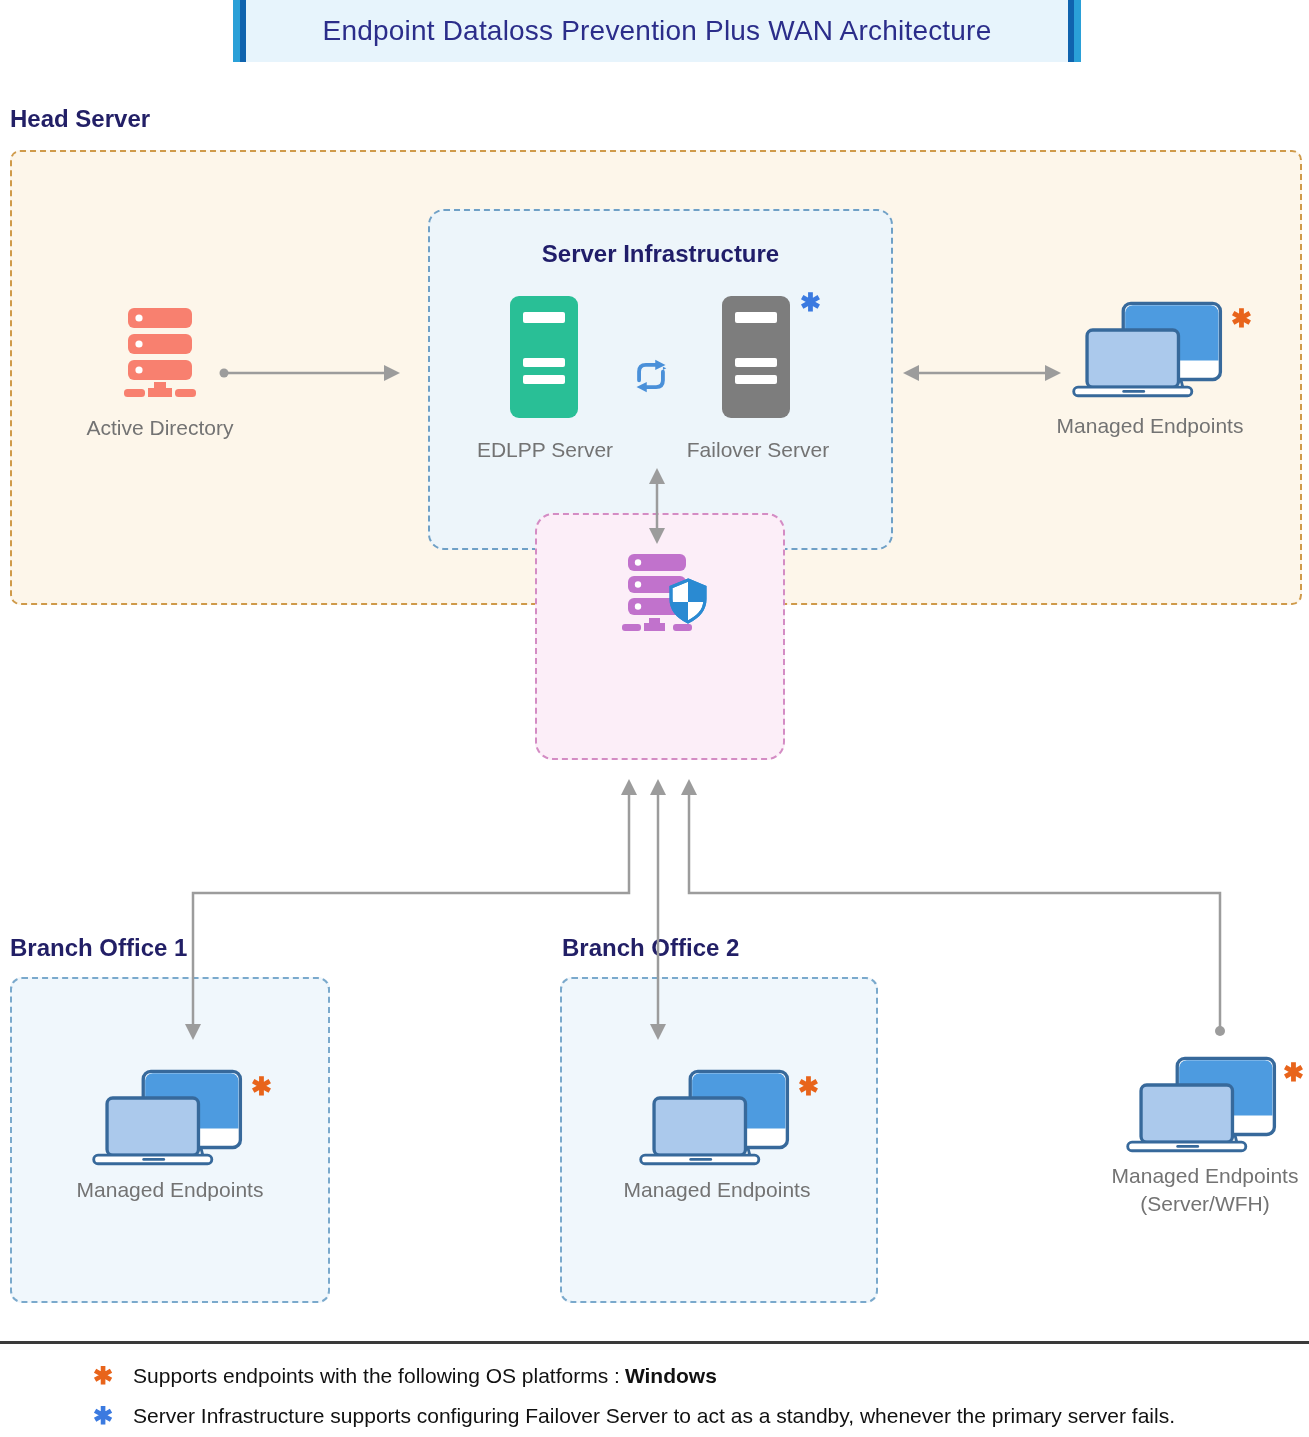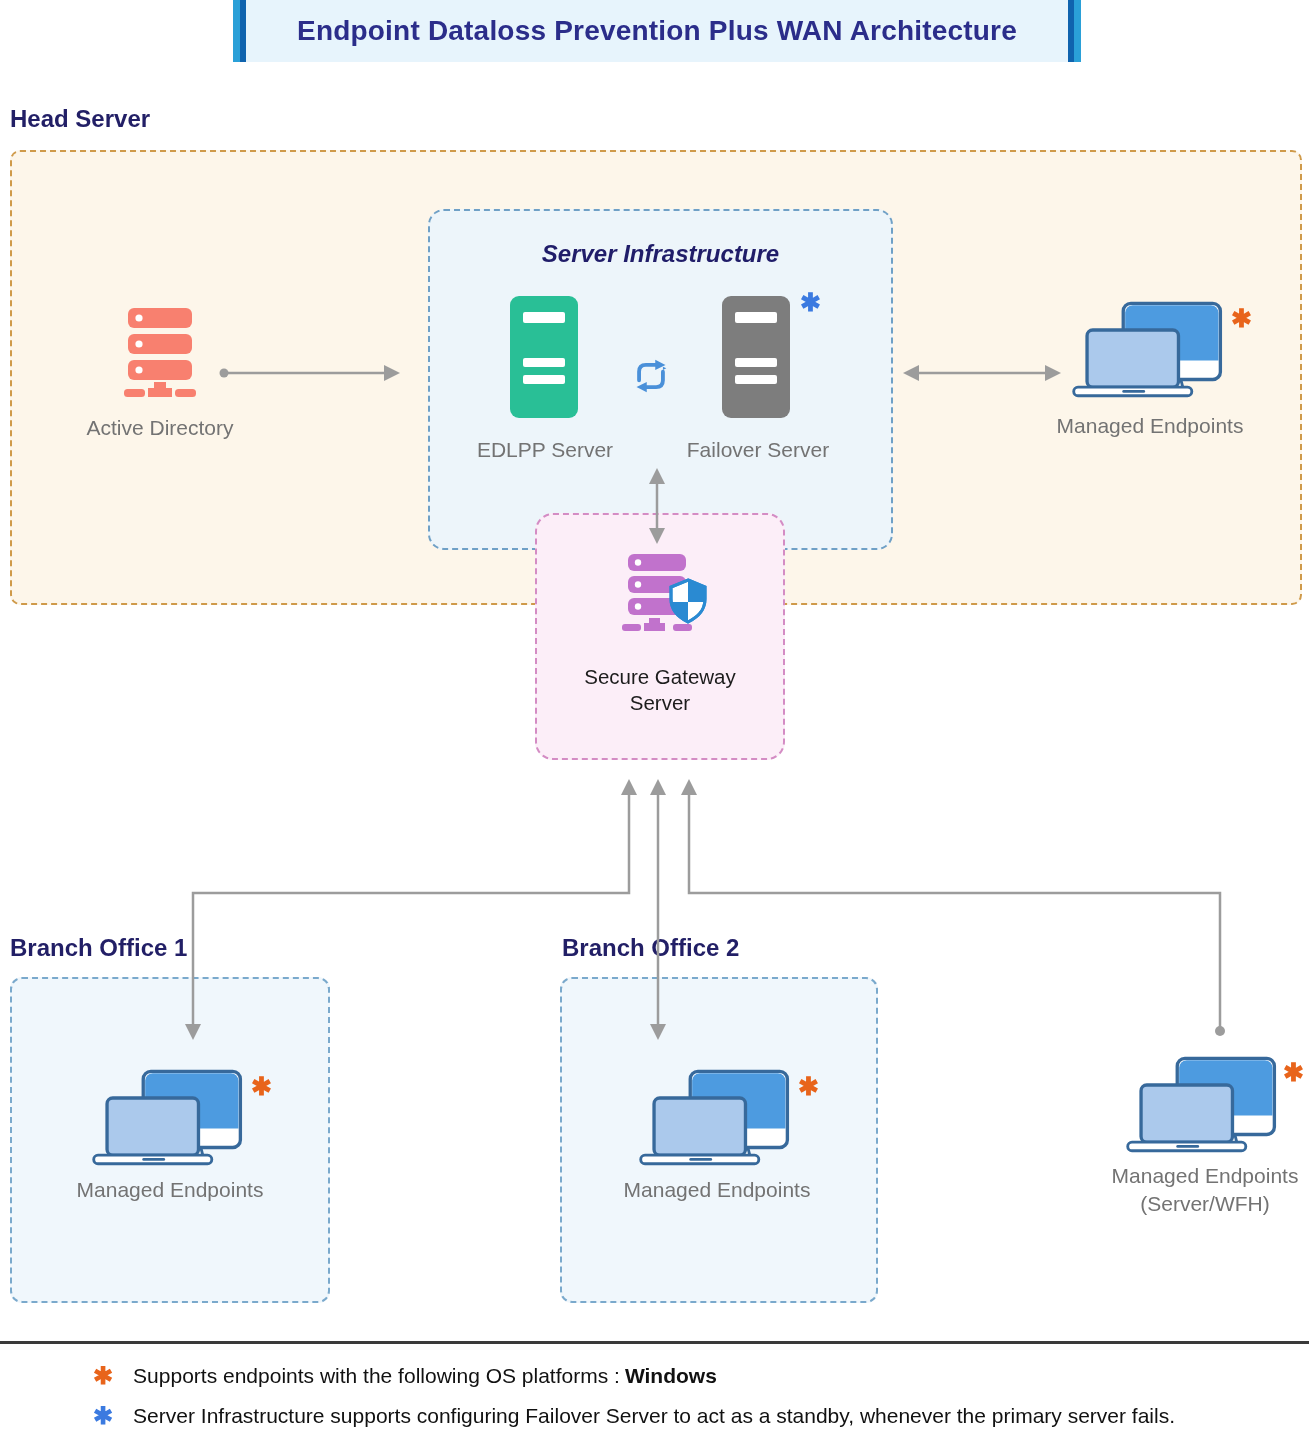--- a/index.html
+++ b/index.html
@@ -9,32 +9,32 @@
   }
   .abs{position:absolute;}
   
   .title-bar{
     left:233px;top:0;width:848px;height:62px;background:#e7f4fc;
     display:flex;align-items:center;justify-content:center;
   }
   .title-accent{position:absolute;top:0;width:13px;height:62px;}
   .title-accent.left{left:0;background:linear-gradient(to right,#2aa0d8 0 7px,#0f63ae 7px 13px);}
   .title-accent.right{right:0;background:linear-gradient(to right,#0f63ae 0 6px,#2aa0d8 6px 13px);}
-  .title-text{color:#2b2d8a;font-size:28px;font-weight:bold;letter-spacing:.2px;}
+  .title-text{color:#2b2d8a;font-size:28px;font-weight:normal;letter-spacing:.2px;}
   
   .section-label{color:#221f66;font-size:24px;font-weight:bold;}
   
   .zone{box-sizing:border-box;border-radius:12px;}
   .head-office{left:10px;top:150px;width:1292px;height:455px;background:#fdf6ea;border:2px dashed #cf9a4a;border-radius:10px;z-index:1;}
   .server-infra{left:428px;top:209px;width:465px;height:341px;background:#edf5fa;border:2px dashed #6fa0c6;border-radius:16px;z-index:1;}
   .gateway-box{left:535px;top:513px;width:250px;height:247px;background:#fceef8;border:2px dashed #d48cc4;border-radius:18px;z-index:2;}
   .branch-box{top:977px;width:320px;height:326px;background:#f0f7fc;border:2px dashed #7aa9cc;border-radius:12px;z-index:1;}
   
   .node-label{color:#737373;font-size:21px;text-align:center;z-index:3;}
-  .infra-title{color:#201d69;font-size:24px;font-weight:bold;text-align:center;z-index:3;font-style:italic;}
+  .infra-title{color:#201d69;font-size:24px;font-weight:bold;text-align:center;z-index:3;}
   .gw-label{color:#1c1c1c;font-size:20.5px;text-align:center;line-height:26px;z-index:3;}
   .asterisk{font-size:25px;font-weight:bold;z-index:4;line-height:1;}
   .ast-orange{color:#e8641b;}
   .ast-blue{color:#3b7ae0;}
   .icon{z-index:3;}
   
   .divider{left:0;top:1341px;width:1309px;height:3px;background:#3a3a3a;z-index:1;}
   .footnote{display:flex;align-items:flex-start;color:#111111;font-size:21px;z-index:3;}
   .footnote .marker{font-size:24px;font-weight:bold;margin-right:20px;line-height:1;}
   .footnote .hl{font-weight:bold;margin-left:5px;}
@@ -134,24 +134,20 @@
       <rect x="2" y="70" width="19" height="7" rx="3" fill="#c172cc"></rect>
       <rect x="53" y="70" width="19" height="7" rx="3" fill="#c172cc"></rect>
       <path d="M29 64 h11 v5 h5 v8 h-21 v-8 h5 z" fill="#c172cc"></path>
       <path d="M68 26 l17 7 v12 c0 13 -9 19 -17 23 c-8 -4 -17 -10 -17 -23 v-12 z" fill="#ffffff" stroke="#2a8ad2" stroke-width="3"></path>
       <g clip-path="url(#shieldclip)">
         <rect x="68" y="20" width="20" height="28" fill="#2a8ad2"></rect>
         <rect x="48" y="48" width="20" height="26" fill="#2a8ad2"></rect>
       </g>
       <path d="M68 26 l17 7 v12 c0 13 -9 19 -17 23 c-8 -4 -17 -10 -17 -23 v-12 z" fill="none" stroke="#2a8ad2" stroke-width="3"></path>
     </svg>
-  </div>
-  <div class="abs gw-label" style="left:535px;top:664px;width:250px;">
-    <div>Secure Gateway</div>
-    <div>Server</div>
   </div>
 
   <div class="abs section-label" style="left:10px;top:934px;">Branch Office 1</div>
   <div class="abs zone branch-box" style="left:10px;"></div>
   <div class="abs icon" style="left:88px;top:1068px;">
     <svg width="160" height="100" viewBox="0 0 168 102">
       <path d="M104 80 h14 l4 16 h-24 z" fill="#fff" stroke="#37699b" stroke-width="3"></path>
       <rect x="58" y="2" width="102" height="80" rx="8" fill="#fff" stroke="#37699b" stroke-width="3.5"></rect>
       <path d="M60 12 a8 8 0 0 1 8 -8 h82 a8 8 0 0 1 8 8 v50 h-98 z" fill="#4d9be0"></path>
       <rect x="20" y="30" width="96" height="60" rx="6" fill="#abc9ec" stroke="#37699b" stroke-width="3.5"></rect>

